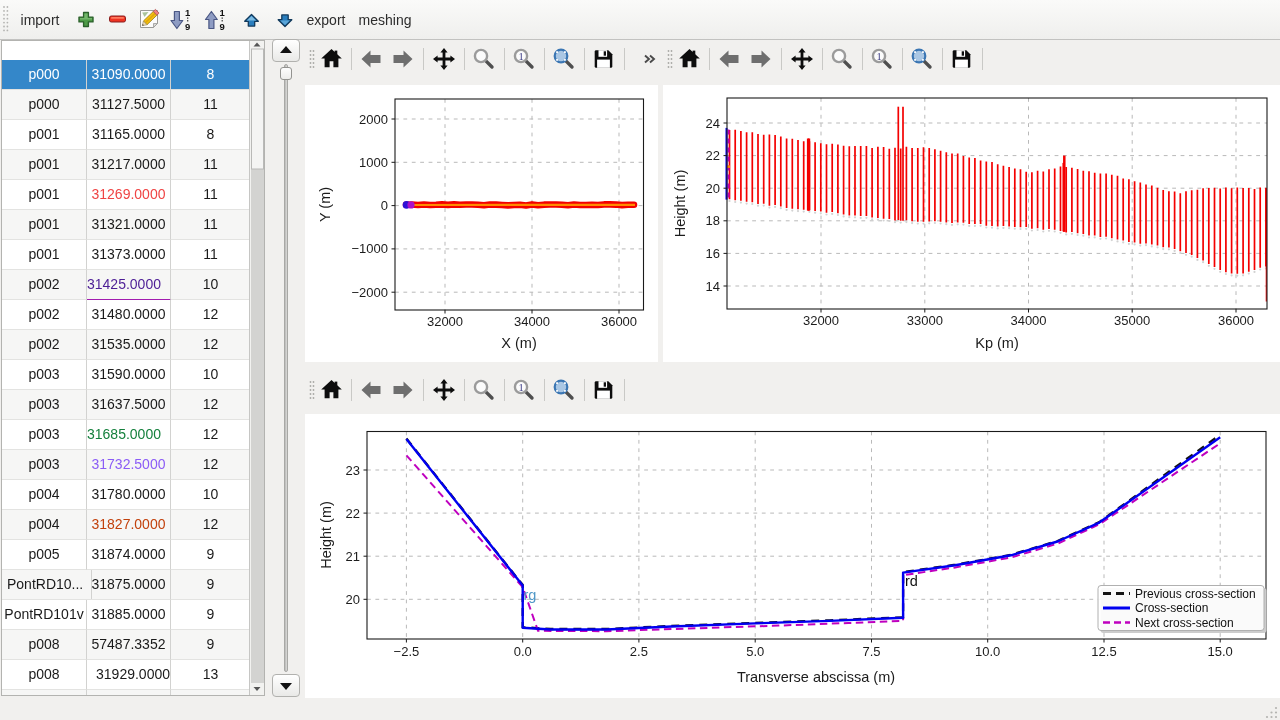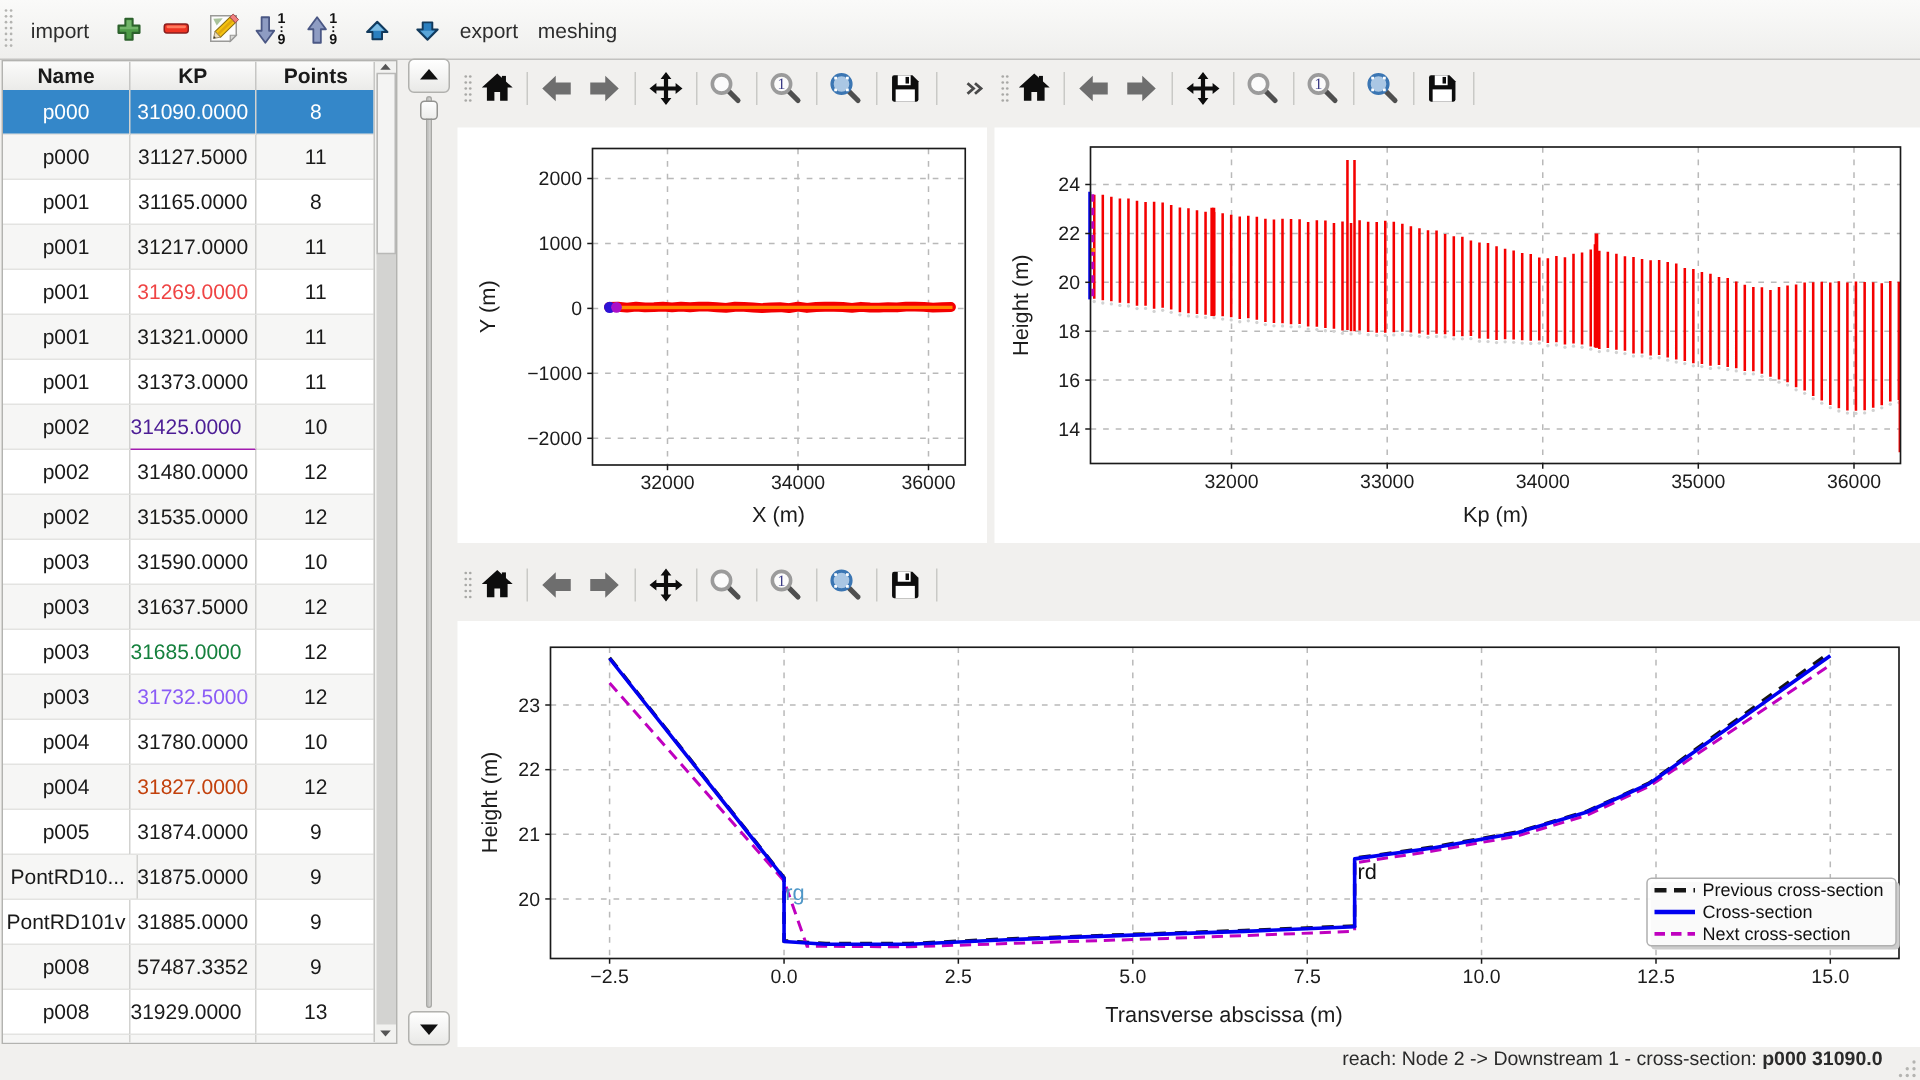--- a/index.html
+++ b/index.html
@@ -56,25 +56,20 @@
 <path d="M0 -4.6 L4.6 0 H-4.6 Z" fill="#7dbbe2"></path>
 </g>
     <g transform="translate(285,20.5)">
 <path d="M0 6 L6.8 -0.8 H3.2 V-5.6 H-3.2 V-0.8 H-6.8 Z" fill="#2a7fbf" stroke="#123a5c" stroke-width="1.3" stroke-linejoin="round"></path>
 <path d="M0 4.6 L4.6 0 H-4.6 Z" fill="#5aa5d8"></path>
 </g>
     <text x="326" y="25" font-size="14" fill="#2d2d2d" text-anchor="middle" font-family="Liberation Sans">export</text>
     <text x="385" y="25" font-size="14" fill="#2d2d2d" text-anchor="middle" font-family="Liberation Sans">meshing</text>
   </svg>
 <div style="position:absolute;left:1px;top:40px;width:264px;height:656px;border:1px solid #b3b3b0;background:#fff;box-sizing:border-box;overflow:hidden">
-    <div style="position:absolute;left:0;top:0;width:248px;height:19px;background:linear-gradient(#fbfbfa,#ebebe9);border-bottom:1px solid #bcbcba">
-      <div style="position:absolute;left:0;top:0;width:84px;height:19px;border-right:1px solid #c6c6c4;text-align:center;font:bold 14px 'Liberation Sans';line-height:19px;color:#1a1a1a">Name</div>
-      <div style="position:absolute;left:85px;top:0;width:83px;height:19px;border-right:1px solid #c6c6c4;text-align:center;font:bold 14px 'Liberation Sans';line-height:19px;color:#1a1a1a">KP</div>
-      <div style="position:absolute;left:169px;top:0;width:79px;height:19px;text-align:center;font:bold 14px 'Liberation Sans';line-height:19px;color:#1a1a1a">Points</div>
-    </div>
     <div style="position:absolute;left:0;top:19px;width:248px;height:30px;background:#3487c9">
       <div style="position:absolute;left:0;top:0;width:84px;height:29px;border-right:1px solid #d2d2d0;border-bottom:1px solid #e3e3e1;text-align:center;font:14px 'Liberation Sans';line-height:29px;color:#fff;overflow:hidden;white-space:nowrap">p000</div>
       <div style="position:absolute;left:85px;top:0;width:83px;height:29px;border-right:1px solid #d2d2d0;border-bottom:1px solid #e3e3e1;text-align:center;font:14px 'Liberation Sans';line-height:29px;color:#fff">31090.0000</div>
       <div style="position:absolute;left:169px;top:0;width:79px;height:29px;border-bottom:1px solid #e3e3e1;text-align:center;font:14px 'Liberation Sans';line-height:29px;color:#fff">8</div>
     </div>
     <div style="position:absolute;left:0;top:49px;width:248px;height:30px;background:#f6f6f5">
       <div style="position:absolute;left:0;top:0;width:84px;height:29px;border-right:1px solid #d2d2d0;border-bottom:1px solid #e3e3e1;text-align:center;font:14px 'Liberation Sans';line-height:29px;color:#1a1a1a;overflow:hidden;white-space:nowrap">p000</div>
       <div style="position:absolute;left:85px;top:0;width:83px;height:29px;border-right:1px solid #d2d2d0;border-bottom:1px solid #e3e3e1;text-align:center;font:14px 'Liberation Sans';line-height:29px;color:#1a1a1a">31127.5000</div>
       <div style="position:absolute;left:169px;top:0;width:79px;height:29px;border-bottom:1px solid #e3e3e1;text-align:center;font:14px 'Liberation Sans';line-height:29px;color:#1a1a1a">11</div>
     </div>
@@ -163,21 +158,21 @@
       <div style="position:absolute;left:85px;top:0;width:83px;height:29px;border-right:1px solid #d2d2d0;border-bottom:1px solid #e3e3e1;text-align:center;font:14px 'Liberation Sans';line-height:29px;color:#1a1a1a">31885.0000</div>
       <div style="position:absolute;left:169px;top:0;width:79px;height:29px;border-bottom:1px solid #e3e3e1;text-align:center;font:14px 'Liberation Sans';line-height:29px;color:#1a1a1a">9</div>
     </div>
     <div style="position:absolute;left:0;top:589px;width:248px;height:30px;background:#f6f6f5">
       <div style="position:absolute;left:0;top:0;width:84px;height:29px;border-right:1px solid #d2d2d0;border-bottom:1px solid #e3e3e1;text-align:center;font:14px 'Liberation Sans';line-height:29px;color:#1a1a1a;overflow:hidden;white-space:nowrap">p008</div>
       <div style="position:absolute;left:85px;top:0;width:83px;height:29px;border-right:1px solid #d2d2d0;border-bottom:1px solid #e3e3e1;text-align:center;font:14px 'Liberation Sans';line-height:29px;color:#1a1a1a">57487.3352</div>
       <div style="position:absolute;left:169px;top:0;width:79px;height:29px;border-bottom:1px solid #e3e3e1;text-align:center;font:14px 'Liberation Sans';line-height:29px;color:#1a1a1a">9</div>
     </div>
     <div style="position:absolute;left:0;top:619px;width:248px;height:30px;background:#ffffff">
       <div style="position:absolute;left:0;top:0;width:84px;height:29px;border-right:1px solid #d2d2d0;border-bottom:1px solid #e3e3e1;text-align:center;font:14px 'Liberation Sans';line-height:29px;color:#1a1a1a;overflow:hidden;white-space:nowrap">p008</div>
-      <div style="position:absolute;left:85px;top:0;width:83px;height:29px;border-right:1px solid #d2d2d0;border-bottom:1px solid #e3e3e1;text-align:left;font:14px 'Liberation Sans';line-height:29px;color:#1a1a1a">31929.0000</div>
+      <div style="position:absolute;left:85px;top:0;width:83px;height:29px;border-right:1px solid #d2d2d0;border-bottom:1px solid #e3e3e1;text-align:right;font:14px 'Liberation Sans';line-height:29px;color:#1a1a1a">31929.0000</div>
       <div style="position:absolute;left:169px;top:0;width:79px;height:29px;border-bottom:1px solid #e3e3e1;text-align:center;font:14px 'Liberation Sans';line-height:29px;color:#1a1a1a">13</div>
     </div>
     <div style="position:absolute;left:0;top:649px;width:248px;height:6px;background:#f6f6f5">
       <div style="position:absolute;left:84px;top:0;width:1px;height:6px;background:#d2d2d0"></div>
       <div style="position:absolute;left:168px;top:0;width:1px;height:6px;background:#d2d2d0"></div>
     </div>
     <div style="position:absolute;right:0;top:0;width:14px;height:654px;background:#f2f2f0;border-left:1px solid #c6c6c4"><svg width="14" height="654">
         <rect x="1" y="8" width="13" height="634" fill="#d3d3d1"></rect>
         <rect x="1.5" y="8" width="12" height="120" fill="#f4f4f3" stroke="#b9b9b7" stroke-width="1"></rect>
         <path d="M3.5 5.5 L7 1.5 L10.5 5.5 Z" fill="#555"></path>
@@ -578,21 +573,20 @@
       <rect x="793" y="171.5" width="166" height="45" rx="3" fill="#ffffff" fill-opacity="0.9" stroke="#b0b0b0"></rect>
       <line x1="798" y1="179.5" x2="825" y2="179.5" stroke="#151515" stroke-width="3" stroke-dasharray="8,5"></line>
       <text x="830" y="183.5" font-family="Liberation Sans" font-size="12" fill="#111">Previous cross-section</text>
       <line x1="798" y1="194" x2="825" y2="194" stroke="#0000f0" stroke-width="3"></line>
       <text x="830" y="198" font-family="Liberation Sans" font-size="12" fill="#111">Cross-section</text>
       <line x1="798" y1="208.5" x2="825" y2="208.5" stroke="#bf00bf" stroke-width="2.5" stroke-dasharray="7,4"></line>
       <text x="830" y="212.5" font-family="Liberation Sans" font-size="12" fill="#111">Next cross-section</text>
     </g>
   </svg>
 <div style="position:absolute;left:0;top:698px;width:1280px;height:22px;background:#f1f0ee">
-    <div style="position:absolute;right:25px;top:0;height:22px;line-height:22px;font:13px 'Liberation Sans';color:#2a2a2a">reach: Node 2 -&gt; Downstream 1 - cross-section: <b>p000 31090.0</b></div>
     <svg style="position:absolute;right:1px;top:6px" width="16" height="16">
       <circle cx="13.0" cy="4.0" r="1.1" fill="#b4b4b1"></circle>
       <circle cx="8.5" cy="8.5" r="1.1" fill="#b4b4b1"></circle>
       <circle cx="13.0" cy="8.5" r="1.1" fill="#b4b4b1"></circle>
       <circle cx="4.0" cy="13.0" r="1.1" fill="#b4b4b1"></circle>
       <circle cx="8.5" cy="13.0" r="1.1" fill="#b4b4b1"></circle>
       <circle cx="13.0" cy="13.0" r="1.1" fill="#b4b4b1"></circle>
     </svg>
   </div>
 </body></html>

